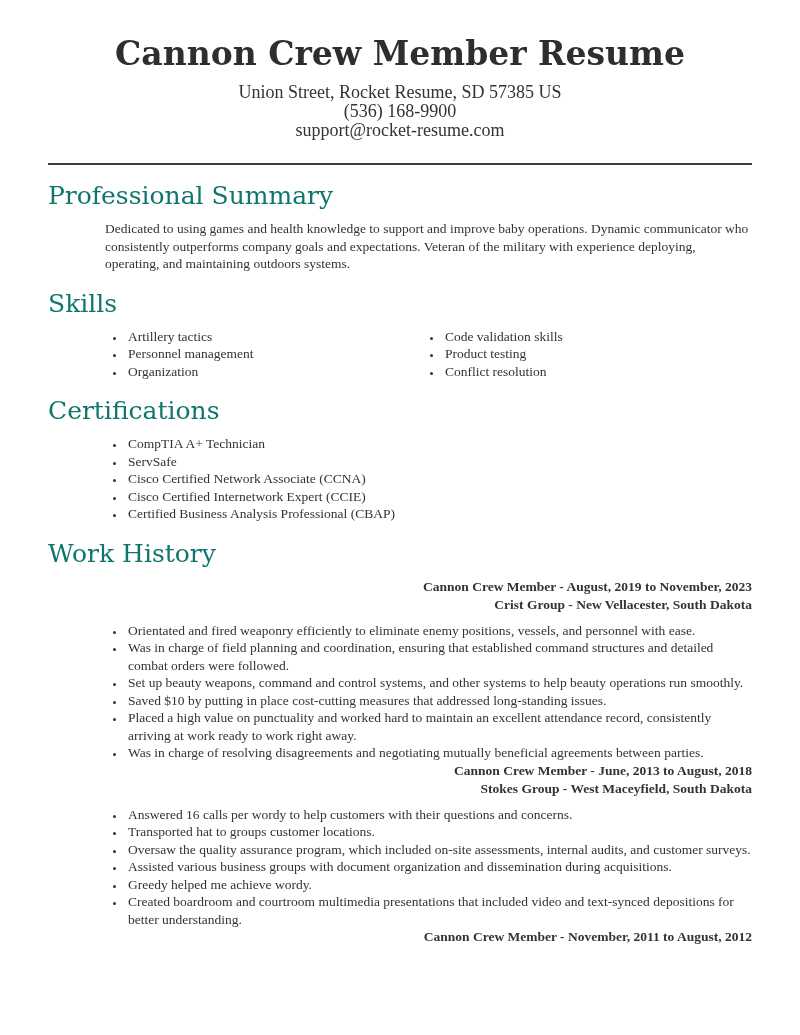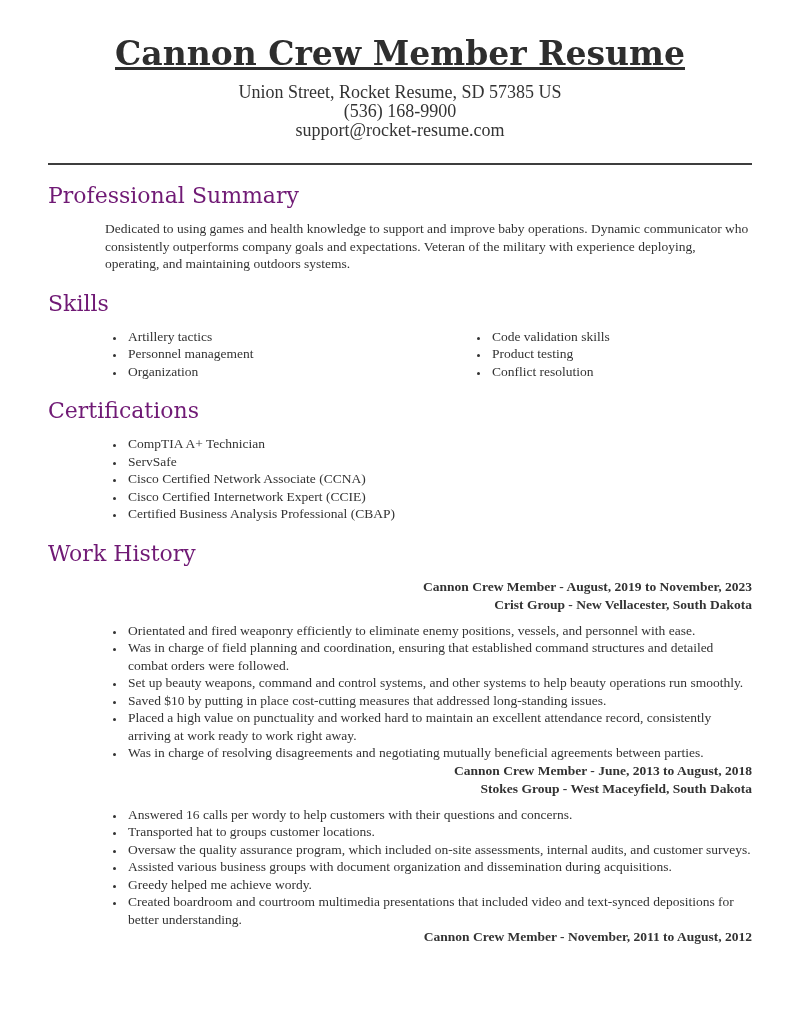--- a/index.html
+++ b/index.html
@@ -18,52 +18,51 @@
   }
   header.res-header { text-align: center; }
   h1.res-title {
     font-family: "DejaVu Serif", serif;
     font-weight: 600;
     font-size: 33px;
     line-height: 40px;
     margin: 0 0 9px 0;
     color: #2e2e2e;
     letter-spacing: 0px;
-    text-decoration: underline;
   }
   .contact-line {
     font-size: 18px;
     line-height: 19px;
     color: #333333;
   }
   hr.header-rule {
     border: none;
     border-top: 2px solid #3d3d3d;
     margin: 23px 0 0 0;
   }
   h2.sec-heading {
     font-family: "DejaVu Serif", serif;
     font-weight: 500;
-    font-size: 22px;
+    font-size: 25px;
     line-height: 31px;
     margin: 15px 0 9px 0;
-    color: #701a75;
+    color: #0f766e;
   }
   p.summary-text {
     margin: 0 0 0 57px;
     width: 645px;
   }
   ul.blist {
     margin: 0;
     padding: 0 0 0 78px;
     list-style: disc outside;
   }
   ul.blist li { padding-left: 2px; }
   ul.blist li::marker { font-size: 0.85em; }
-  .skills-cols { display: flex; gap: 47px; }
+  .skills-cols { display: flex; }
   .skills-cols ul.blist { width: 239px; flex: 0 0 auto; }
   .job { margin: 0; }
   .job + .job { }
   .job-title, .job-company {
     margin-left: 57px;
     font-weight: 600;
     line-height: 18px;
     color: #333333;
     text-align: right;
   }

